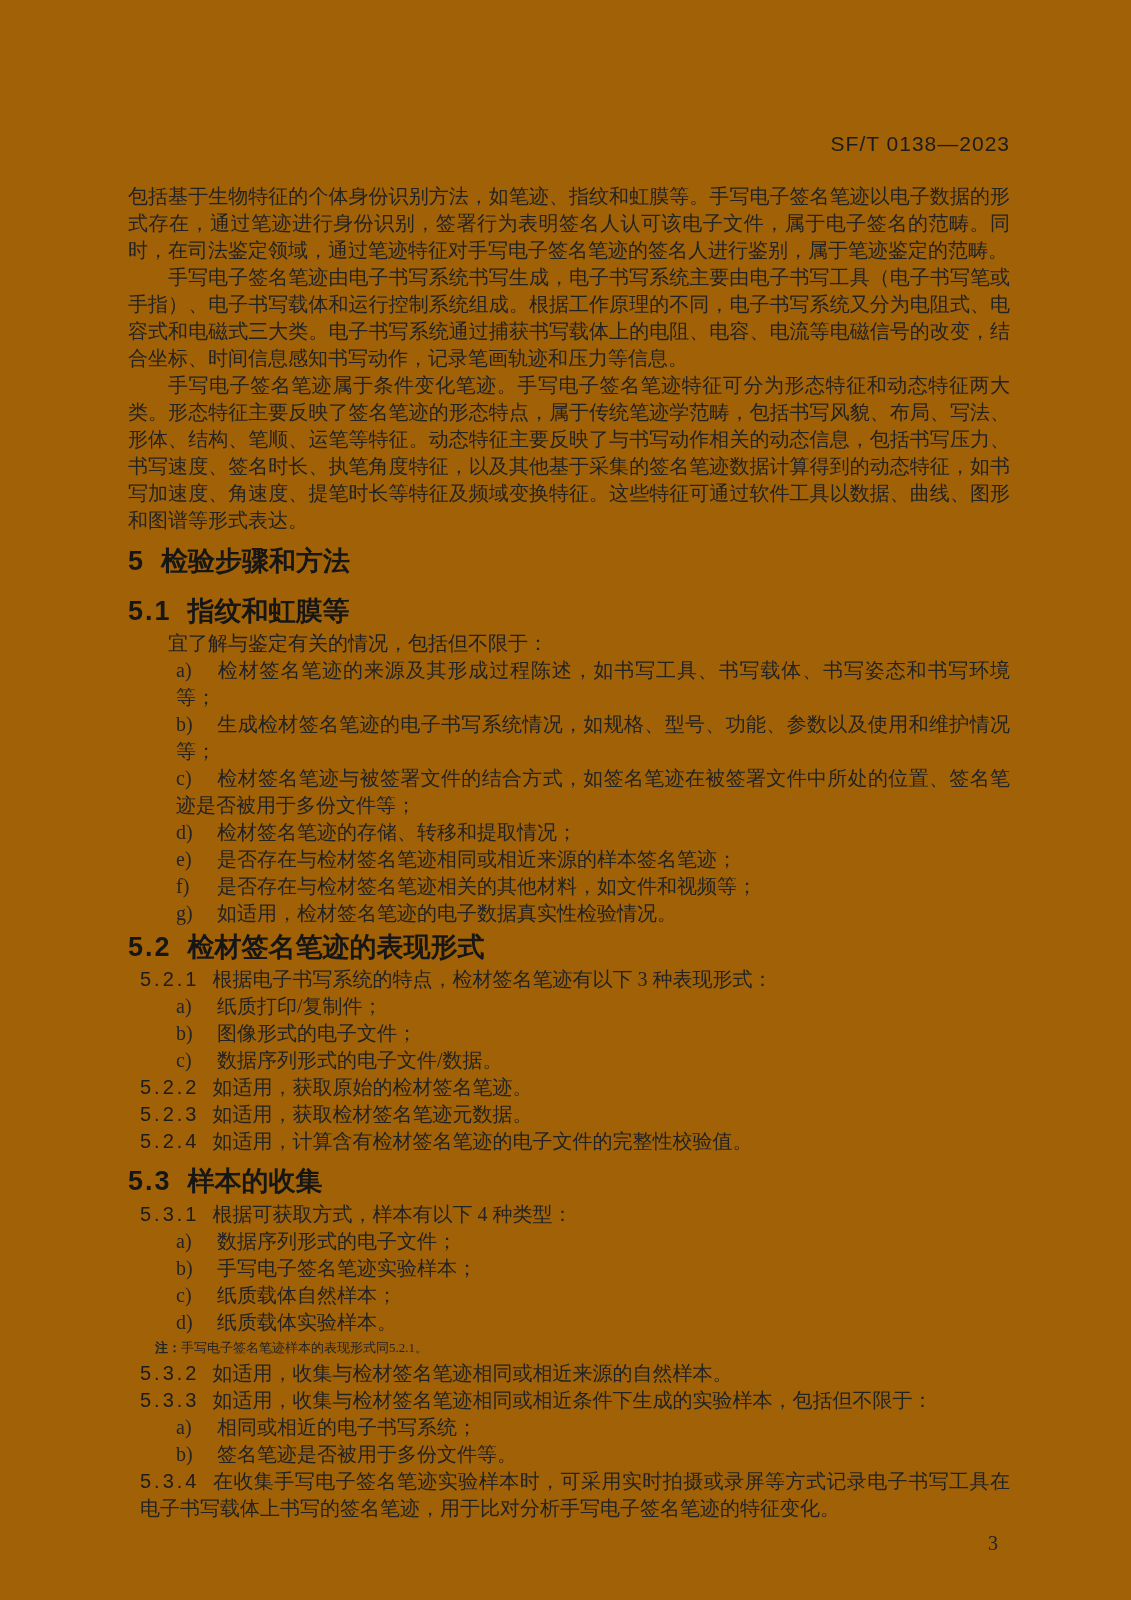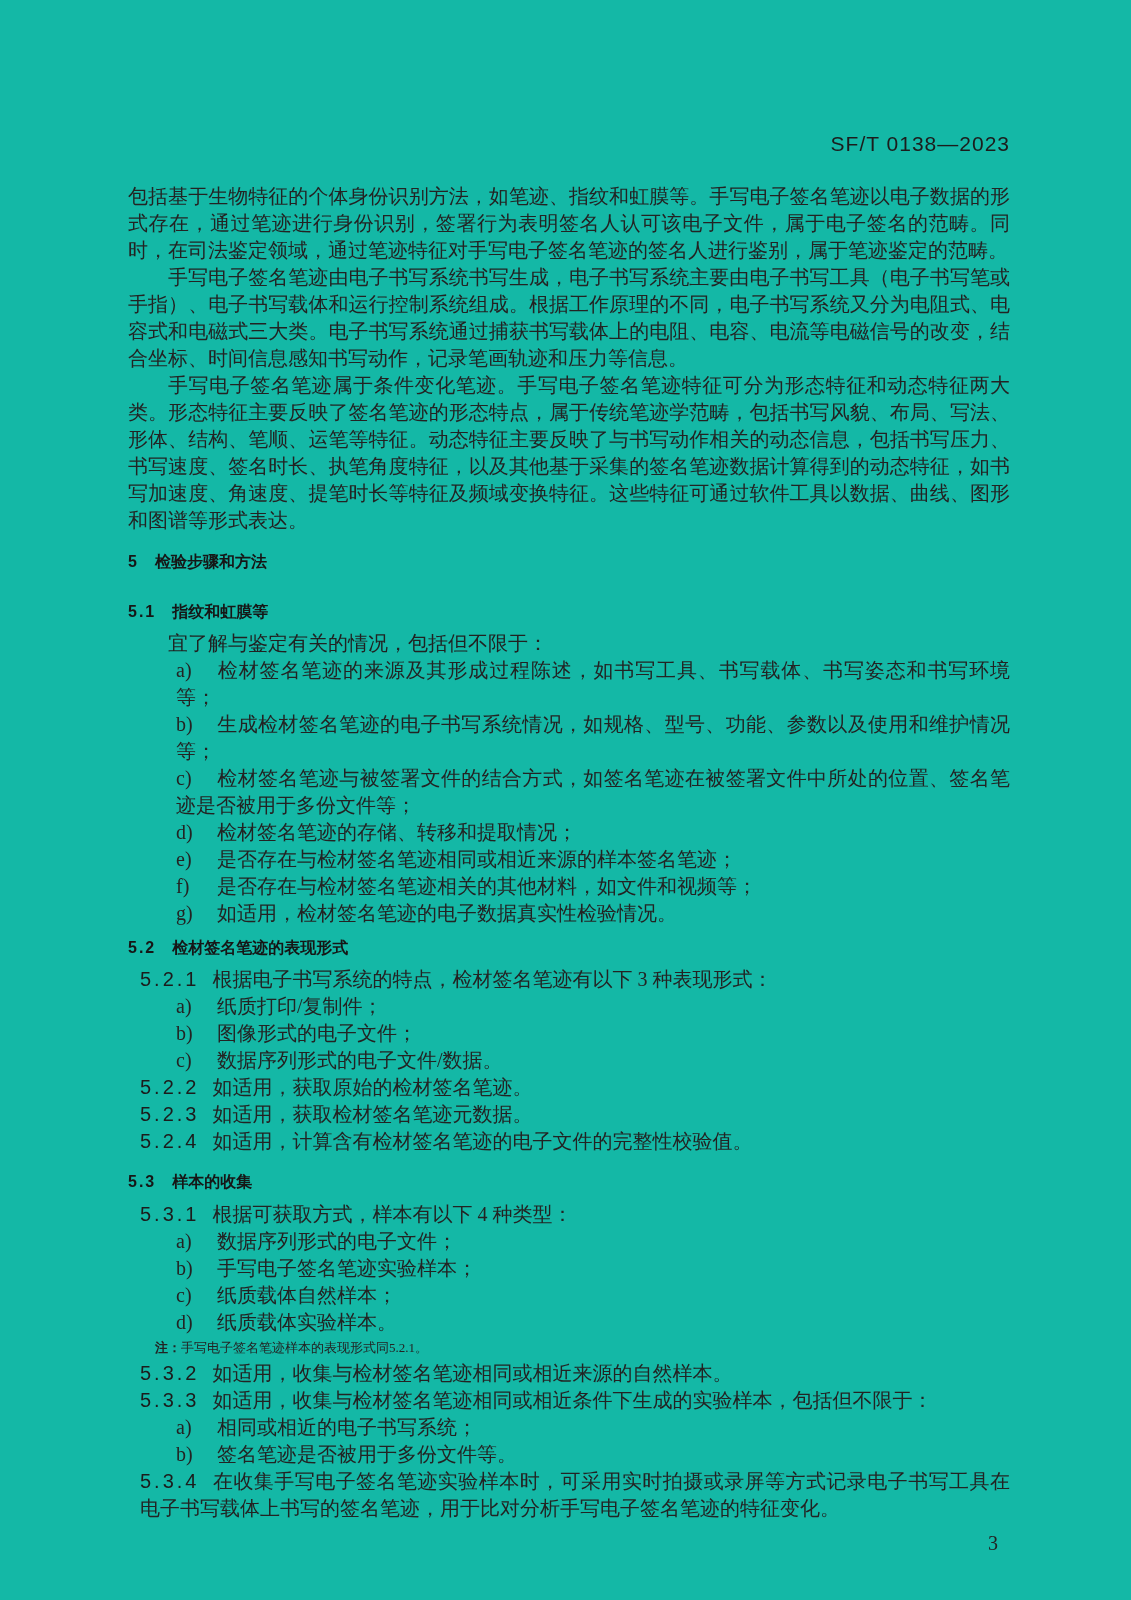--- a/index.html
+++ b/index.html
@@ -2,21 +2,21 @@
 <html><head>
 <meta charset="utf-8">
 <style>
   * { margin: 0; padding: 0; box-sizing: border-box; }
   html, body { background: #ffffff; }
   .page {
     position: relative;
     width: 1131px;
     height: 1600px;
     margin: 0 auto;
-    background: #14b8a6;
+    background: #a16207;
     color: #212121;
     font-family: "Liberation Serif", "DejaVu Serif", serif;
     font-size: 20px;
     line-height: 27px;
     overflow: hidden;
   }
   .content {
     padding: 130px 121px 0 128px;
   }
   .doc-header {
@@ -28,21 +28,21 @@
     margin-bottom: 26px;
   }
   .para {
     text-align: justify;
     color: #232323;
   }
   .para.indent { text-indent: 2em; }
   .sec-heading {
     font-family: "Liberation Sans", "DejaVu Sans", sans-serif;
     font-weight: bold;
-    font-size: 16px;
+    font-size: 27px;
     color: #161616;
   }
   .sec-heading .sec-num {
     font-weight: bold;
     letter-spacing: 2px;
     margin-right: 16px;
   }
   #sec5-heading   { margin-top: 14px; }
   #sec51-heading  { margin-top: 23px; }
   #sec52-heading  { margin-top: 7px; }

